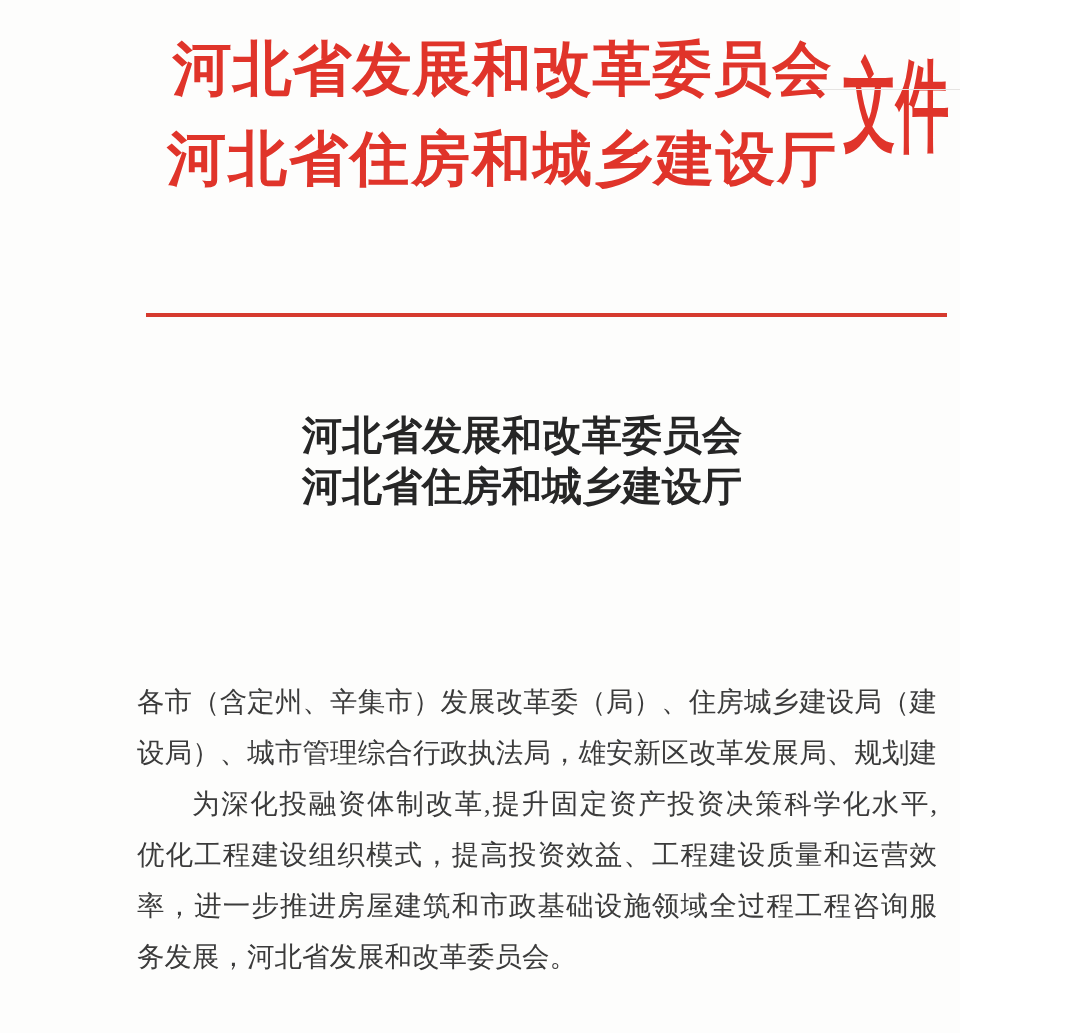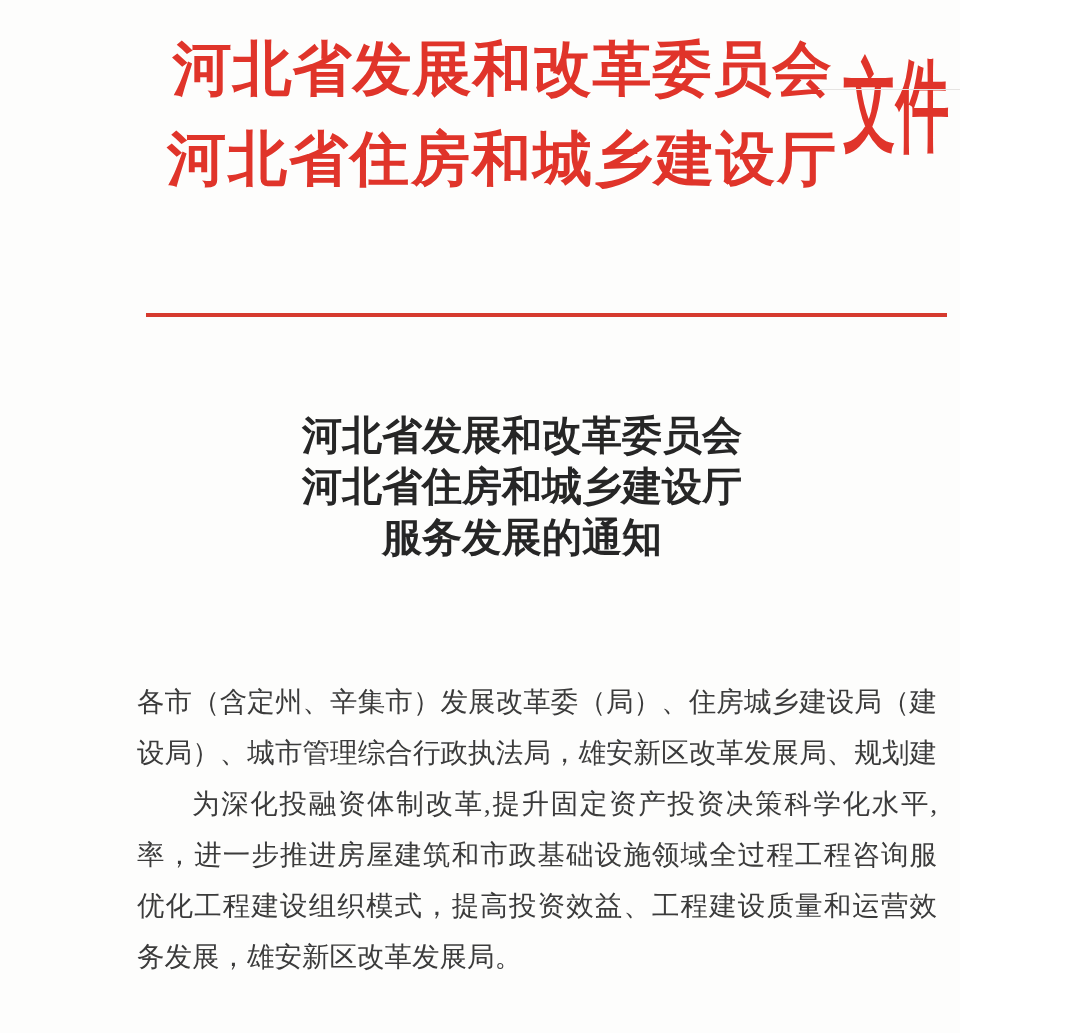--- a/index.html
+++ b/index.html
@@ -129,25 +129,24 @@
   <div class="doc-type">文件</div>
 
   <div class="scan-line"></div>
 
 
   <div class="red-rule"></div>
 
   <div class="doc-title">
     <div class="t-line">河北省发展和改革委员会</div>
     <div class="t-line">河北省住房和城乡建设厅</div>
-    <div class="t-line">服务发展的通知</div>
   </div>
 
   <div class="body-text">
     <div class="b-line">各市（含定州、辛集市）发展改革委（局）、住房城乡建设局（建</div>
     <div class="b-line">设局）、城市管理综合行政执法局，雄安新区改革发展局、规划建</div>
     <div class="b-line indent">为深化投融资体制改革,提升固定资产投资决策科学化水平,</div>
+    <div class="b-line">优化工程建设组织模式，提高投资效益、工程建设质量和运营效</div>
     <div class="b-line">率，进一步推进房屋建筑和市政基础设施领域全过程工程咨询服</div>
-    <div class="b-line">优化工程建设组织模式，提高投资效益、工程建设质量和运营效</div>
-    <div class="b-line para-end">务发展，雄安新区改革发展局。</div>
+    <div class="b-line para-end">务发展，河北省发展和改革委员会。</div>
   </div>
 
 </div>
 
 </body></html>

